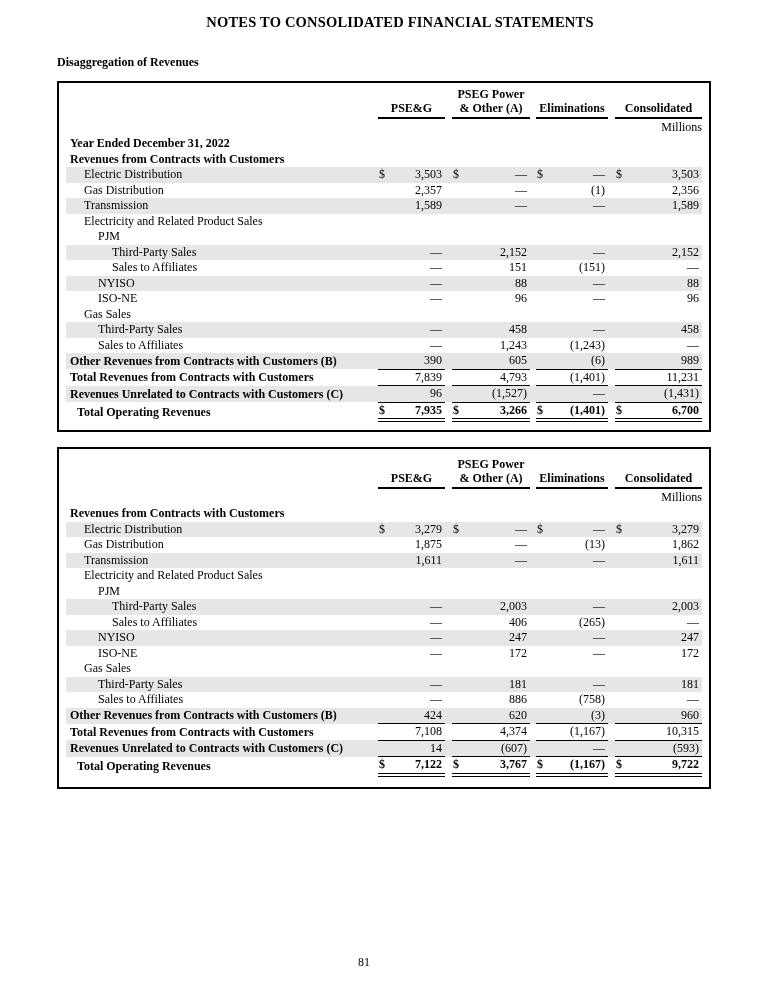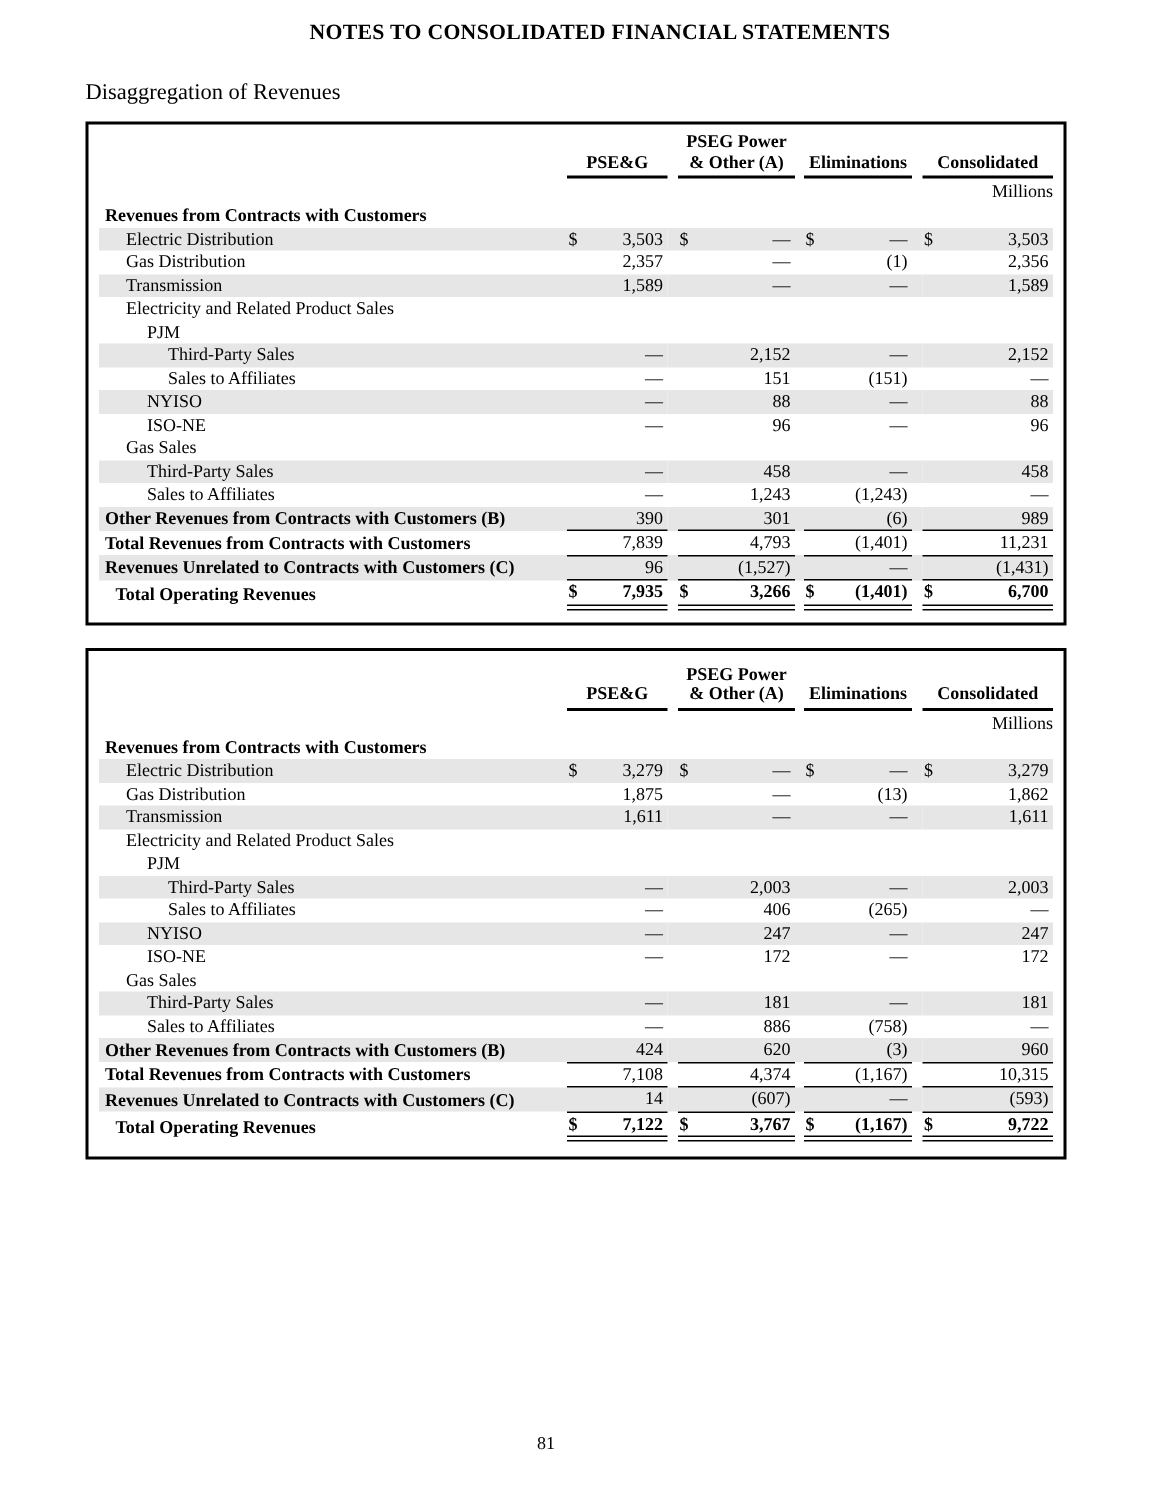--- a/index.html
+++ b/index.html
@@ -1,19 +1,19 @@
 <!DOCTYPE html>
 <html><head>
 <meta charset="utf-8">
 <style>
   html,body{margin:0;padding:0;background:#fff;}
   body{width:768px;height:1000px;position:relative;overflow:hidden;
        font-family:"Liberation Serif",serif;color:#000;}
   .doc-title{padding-top:14px;text-align:center;font-weight:bold;font-size:14.5px;letter-spacing:.2px;padding-left:32px;}
-  .section-heading{margin:24px 0 0 57px;font-weight:normal;font-size:15px;line-height:15px;}
+  .section-heading{margin:24px 0 0 57px;font-weight:bold;font-size:12px;line-height:15px;}
   .table-box{width:650px;margin:11px 0 0 57px;border:2px solid #000;padding:5px 0 8px 0;background:#fff;}
   .table-box.second{margin-top:15px;padding-top:9px;padding-bottom:10px;}
   table{border-collapse:collapse;table-layout:fixed;width:636px;margin:0 7px;font-size:12px;}
   td,th{padding:0;line-height:15.5px;vertical-align:bottom;white-space:nowrap;overflow:visible;}
   .lbl{text-align:left;}
   .b{font-weight:bold;}
   .colhead{font-weight:bold;border-bottom:2px solid #000;text-align:center;
            vertical-align:bottom;line-height:13.5px;padding-bottom:2px;font-size:12px;}
   .units{text-align:right;line-height:17px;}
   .dol{text-align:left;padding-left:1px;}
@@ -65,20 +65,34 @@
             <td class="gap"></td>
             <th class="colhead" colspan="2">
               <div>Consolidated</div>
             </th>
           </tr>
           <tr>
             <td class="lbl"></td>
             <td colspan="11" class="units">Millions</td>
           </tr>
           <tr>
+            <td class="lbl b" style="padding-left:4px">Year Ended December 31, 2022</td>
+            <td class="dol"></td>
+            <td class="val"></td>
+            <td class="gap"></td>
+            <td class="dol"></td>
+            <td class="val"></td>
+            <td class="gap"></td>
+            <td class="dol"></td>
+            <td class="val"></td>
+            <td class="gap"></td>
+            <td class="dol"></td>
+            <td class="val"></td>
+          </tr>
+          <tr>
             <td class="lbl b" style="padding-left:4px">Revenues from Contracts with Customers</td>
             <td class="dol"></td>
             <td class="val"></td>
             <td class="gap"></td>
             <td class="dol"></td>
             <td class="val"></td>
             <td class="gap"></td>
             <td class="dol"></td>
             <td class="val"></td>
             <td class="gap"></td>
@@ -252,21 +266,21 @@
             <td class="gap"></td>
             <td class="dol"></td>
             <td class="val">—</td>
           </tr>
           <tr class="shaded">
             <td class="lbl b" style="padding-left:4px">Other Revenues from Contracts with Customers (B)</td>
             <td class="dol ru1"></td>
             <td class="val ru1">390</td>
             <td class="gap"></td>
             <td class="dol ru1"></td>
-            <td class="val ru1">301</td>
+            <td class="val ru1">605</td>
             <td class="gap"></td>
             <td class="dol ru1"></td>
             <td class="val ru1">(6)</td>
             <td class="gap"></td>
             <td class="dol ru1"></td>
             <td class="val ru1">989</td>
           </tr>
           <tr>
             <td class="lbl b" style="padding-left:4px">Total Revenues from Contracts with Customers</td>
             <td class="dol ru1"></td>

